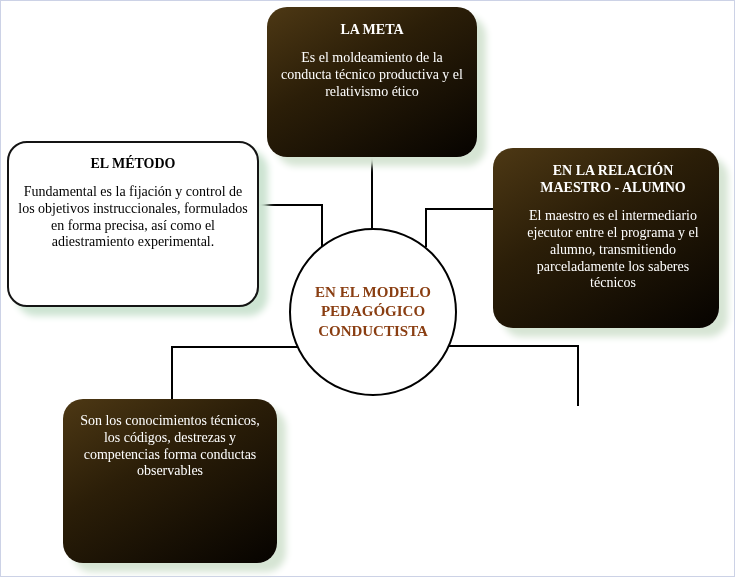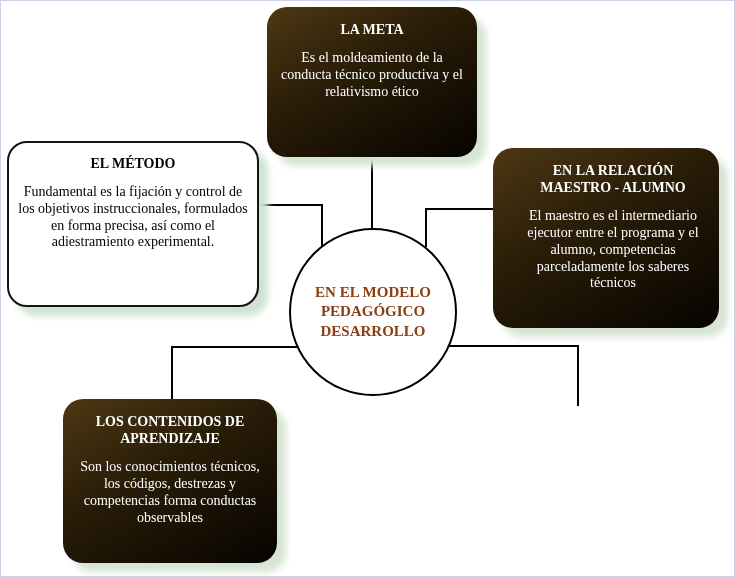--- a/index.html
+++ b/index.html
@@ -120,26 +120,25 @@
     <div class="node-body">Es el moldeamiento de la conducta técnico productiva y el relativismo ético</div>
   </div>
 
   <div class="node light" id="metodo">
     <div class="node-title">EL MÉTODO</div>
     <div class="node-body">Fundamental  es la fijación y control de los objetivos instruccionales, formulados en forma precisa, así como el adiestramiento experimental.</div>
   </div>
 
   <div class="node dark" id="relacion">
     <div class="node-title">EN LA RELACIÓN MAESTRO - ALUMNO</div>
-    <div class="node-body">El maestro es el intermediario ejecutor entre el programa y el alumno, competencias parceladamente los saberes técnicos</div>
+    <div class="node-body">El maestro es el intermediario ejecutor entre el programa y el alumno, transmitiendo parceladamente los saberes técnicos</div>
   </div>
 
   <div class="node dark" id="contenidos">
-    <div class="node-title">LOS CONTENIDOS DE APRENDIZAJE</div>
     <div class="node-body">Son los conocimientos técnicos, los códigos, destrezas y competencias forma conductas observables</div>
   </div>
 
 
   <div class="hub">
-    <div class="hub-label">EN EL MODELO PEDAGÓGICO DESARROLLO</div>
+    <div class="hub-label">EN EL MODELO PEDAGÓGICO CONDUCTISTA</div>
   </div>
 
 </div>
 
 </body></html>

